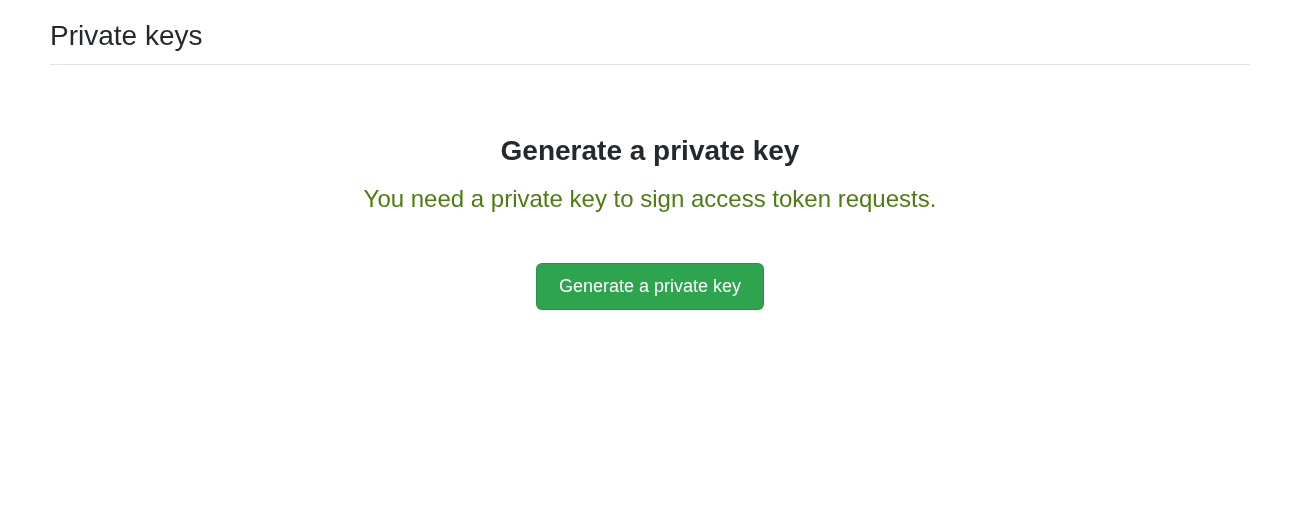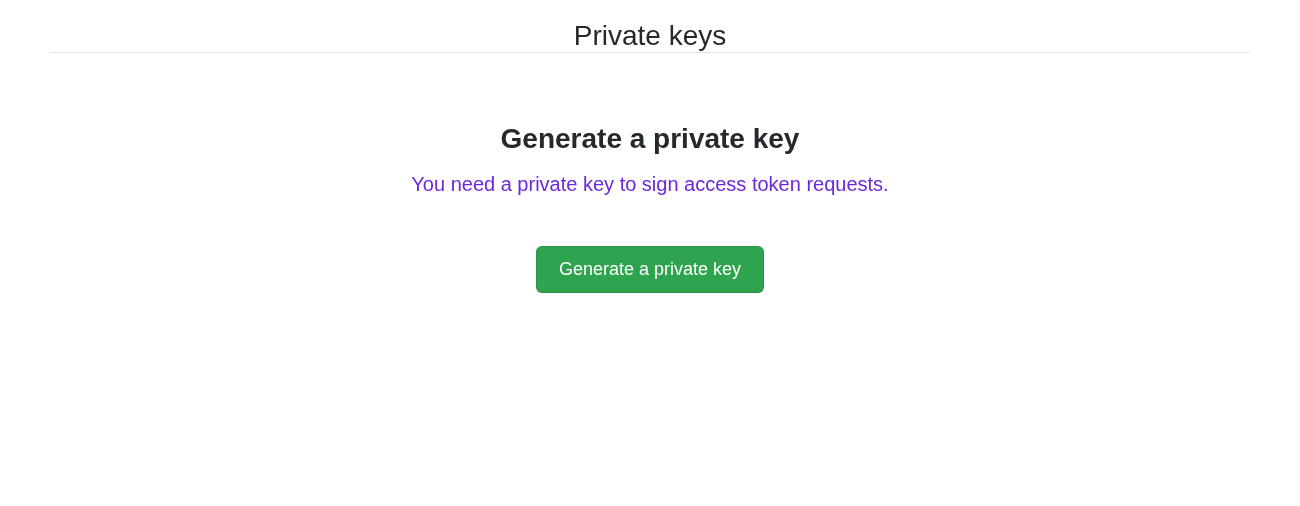--- a/index.html
+++ b/index.html
@@ -12,38 +12,38 @@
       background: #ffffff;
       color: #24292e;
       width: 1300px;
       height: 506px;
       padding: 20px 50px;
     }
     .section-header {
       font-size: 28px;
       font-weight: 400;
       color: #24292e;
+      padding-bottom: 12px;
       border-bottom: 1px solid #e1e4e8;
       margin-bottom: 70px;
-      text-align: center;
     }
     .content {
       text-align: center;
       max-width: 900px;
       margin: 12px auto;
     }
     .content-title {
       font-size: 28px;
       font-weight: 600;
       color: #24292e;
       margin-bottom: 18px;
     }
     .content-description {
-      font-size: 20px;
-      color: #6d28d9;
+      font-size: 24px;
+      color: #4d7c0f;
       margin-bottom: 50px;
     }
     .btn-primary {
       display: inline-block;
       background-color: #2ea44f;
       color: #ffffff;
       border: 1px solid rgba(27,31,35,0.15);
       border-radius: 6px;
       padding: 12px 22px;
       font-size: 18px;

